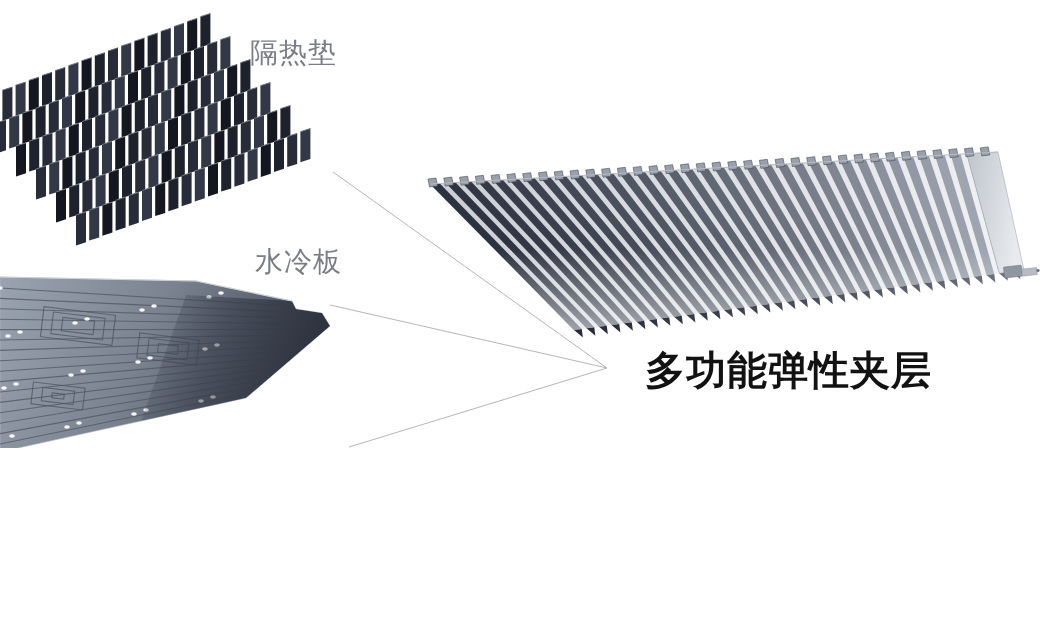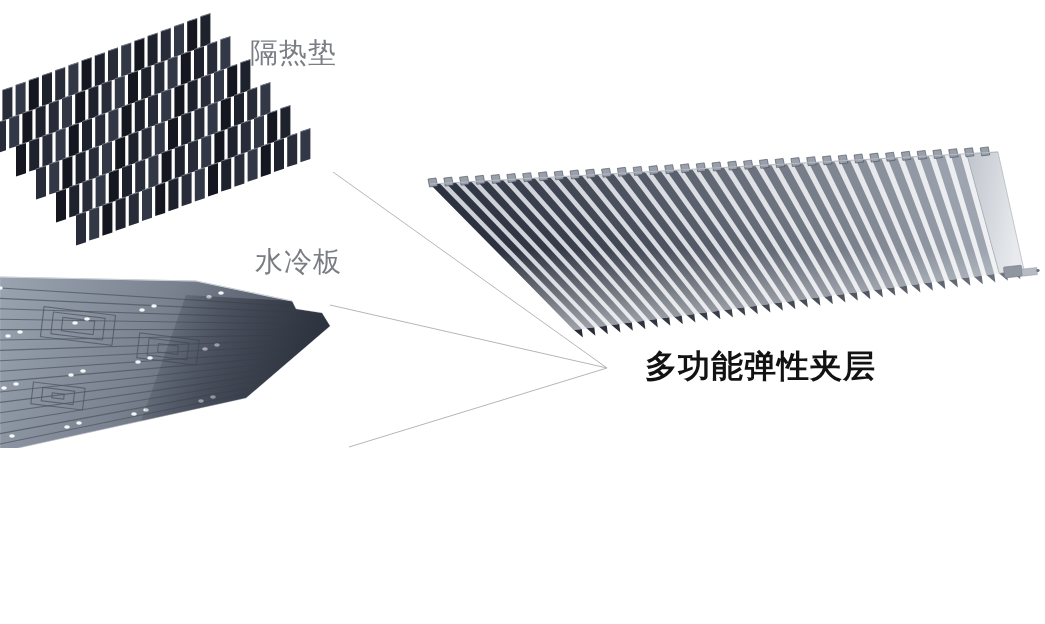--- a/index.html
+++ b/index.html
@@ -3,21 +3,21 @@
 <meta charset="utf-8">
 <style>
   html,body{margin:0;padding:0;background:#ffffff;}
   .stage{
     position:relative;width:1045px;height:448px;background:#ffffff;
     overflow:hidden;font-family:"Liberation Sans",sans-serif;
   }
   #scene{position:absolute;left:0;top:0;}
   .lbl{position:absolute;white-space:nowrap;line-height:1.15;user-select:none;}
   .lbl-gray{color:#7a7e84;font-size:28px;letter-spacing:1px;font-weight:400;}
-  .lbl-bold{color:#121212;font-size:32px;font-weight:800;letter-spacing:1px;line-height:1.0;}
+  .lbl-bold{color:#121212;font-size:40px;font-weight:800;letter-spacing:1px;line-height:1.0;}
   .lbl-insulation{left:250px;top:37px;}
   .lbl-cooling{left:255px;top:246px;text-align:right;}
   .lbl-beams{left:252px;top:443px;}
   .lbl-interlayer{left:645px;top:350px;}
 </style>
 </head>
 <body>
 
 <div class="stage">
   <svg id="scene" width="1045" height="624" viewBox="0 0 1045 624">

